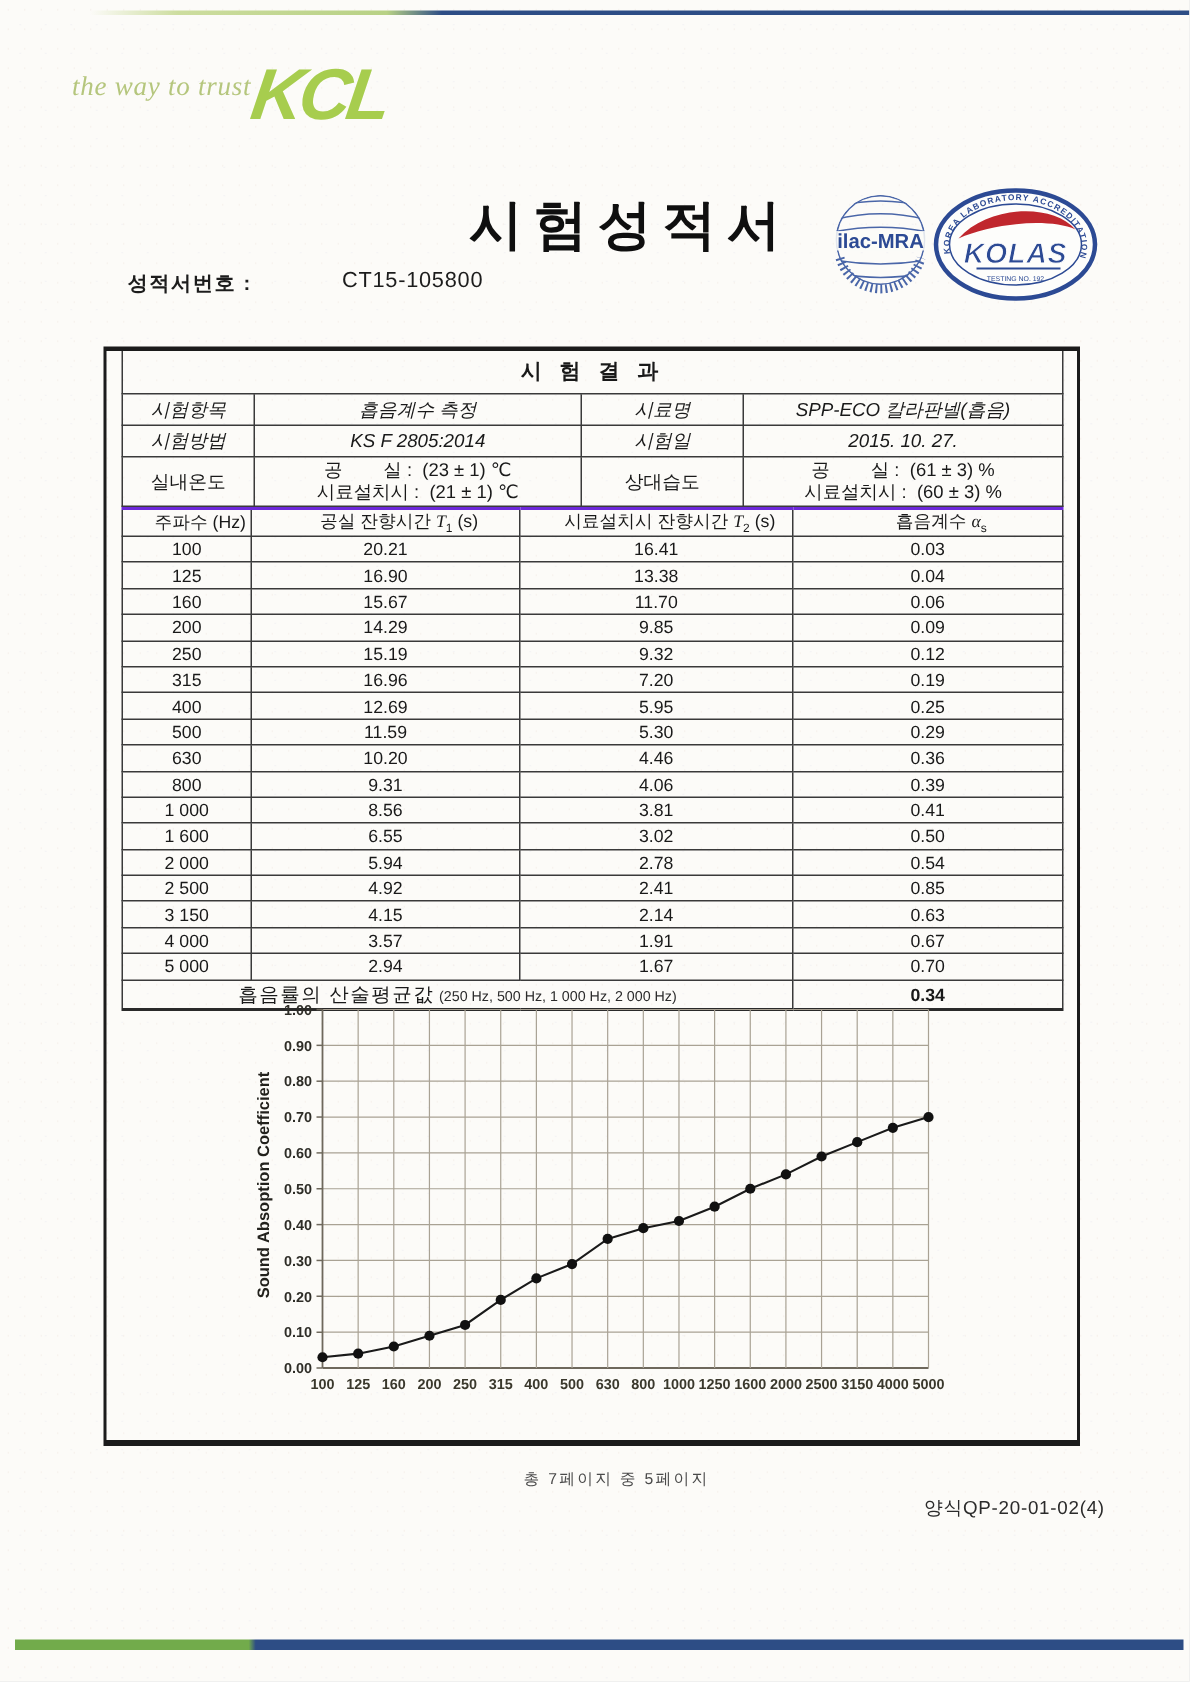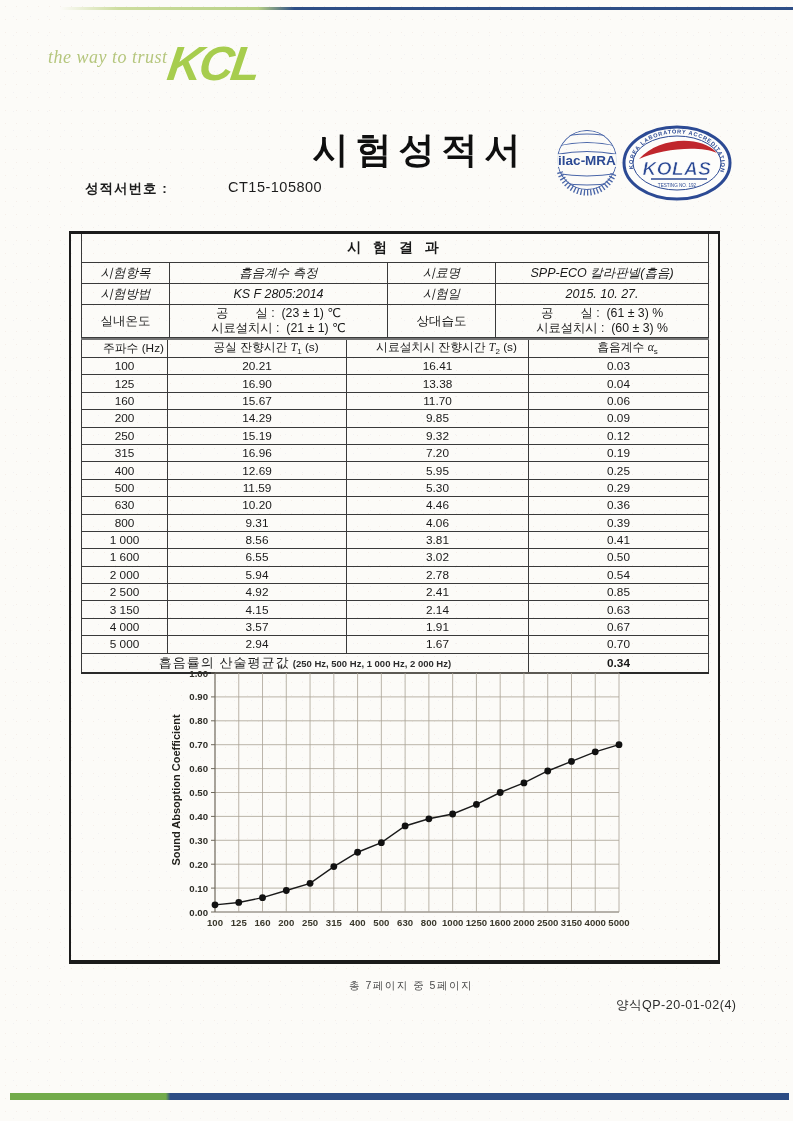--- a/index.html
+++ b/index.html
@@ -52,26 +52,26 @@
   table{border-collapse:collapse;width:627px;table-layout:fixed;}
   td{border:1px solid #3a3a3a;padding:0 2px;text-align:center;vertical-align:middle;
      font-size:12.5px;color:#191919;overflow:hidden;}
   .info-table tr:first-child td{border-top:none;}
   .section-title-cell{height:28px;font-size:14px;font-weight:700;letter-spacing:4px;}
   .info-row td{height:20px;font-style:italic;}
   .temp-row td{height:32px;}
   .two-line{line-height:15px;white-space:pre;font-size:12.3px;}
   .label-cell{font-weight:400;}
   .data-table td{height:16.4px;font-size:11.8px;padding:0;}
-  .data-table .hdr td{height:17px;font-size:11.8px;border-top:2px solid #737373;padding-left:18px;}
+  .data-table .hdr td{height:17px;font-size:11.8px;border-top:2px solid #6d28d9;padding-left:18px;}
   .sym{font-family:"Liberation Serif","DejaVu Serif",serif;font-style:italic;}
   sub{font-size:8px;}
   .avg-row td{height:18px;border-bottom:2px solid #2a2a2a;}
   .avg-label{font-size:13px;font-weight:400;letter-spacing:1px;}
-  .avg-note{font-size:9.5px;font-weight:700;letter-spacing:0;color:#2c2c2c;}
+  .avg-note{font-size:9.5px;font-weight:400;letter-spacing:0;color:#2c2c2c;}
   .avg-value{font-size:13px;font-weight:700;}
   
   .chart-wrap{position:absolute;left:160px;top:661px;width:490px;height:300px;}
   .ytick{font-family:"Liberation Sans",sans-serif;font-size:9.6px;font-weight:600;fill:#2e2d27;}
   .xtick{font-family:"Liberation Sans",sans-serif;font-size:9.6px;font-weight:700;fill:#3a382c;}
   .chart-xlabel{
     position:absolute;left:215px;top:930px;width:404px;text-align:center;
     font-size:12.5px;font-weight:700;color:#22211c;letter-spacing:0;
   }
   .chart-ylabel{

